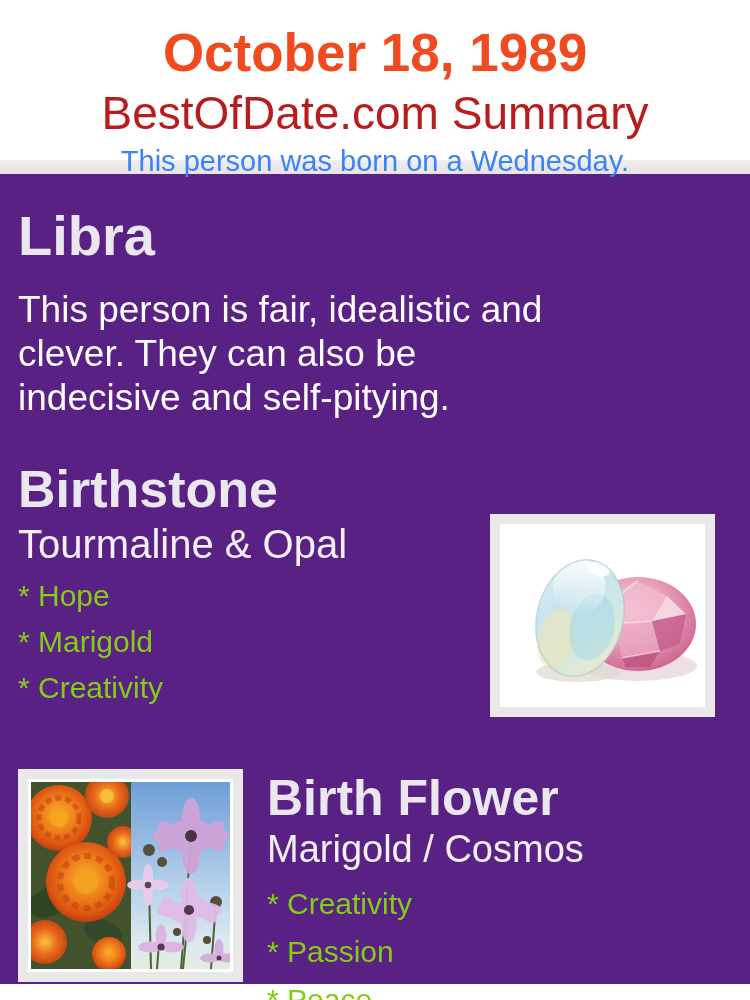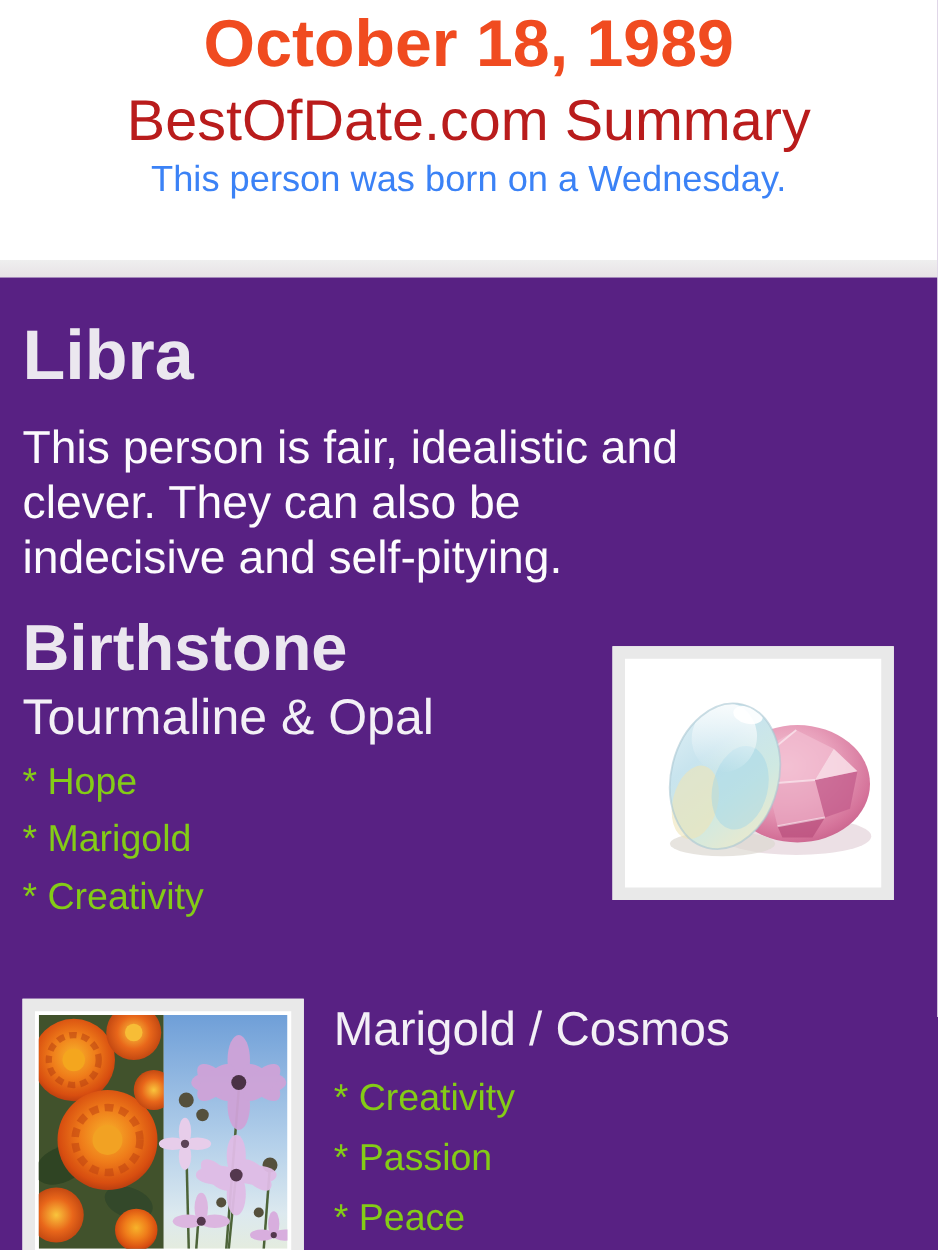--- a/index.html
+++ b/index.html
@@ -11,22 +11,22 @@
     width: 750px;
     height: 1000px;
     margin: 0 auto;
     background: #ffffff;
     overflow: hidden;
   }
 
   
   .header {
     text-align: center;
-    padding-top: 8px;
-    height: 208px;
+    padding-top: 25px;
+    height: 160px;
   }
   .date-title {
     font-size: 53px;
     font-weight: 700;
     line-height: 1.05;
     color: #f04b20;
     letter-spacing: 0px;
   }
   .site-summary {
     margin-top: 7px;
@@ -87,24 +87,24 @@
   .trait-list { margin-top: 12px; }
   .trait {
     font-size: 30px;
     line-height: 1.1;
     margin-bottom: 13px;
     color: #84cc16;
     font-weight: 400;
   }
 
   .birthstone-section {
-    margin-top: 24px;
+    margin-top: 42px;
     display: flex;
     justify-content: space-between;
-    align-items: center;
+    align-items: flex-end;
   }
 
   .flower-section {
     margin-top: 52px;
     display: flex;
     align-items: flex-start;
   }
   .flower-text { margin-left: 24px; padding-top: 2px; }
   .flower-text .section-heading { font-size: 50px; }
   .flower-text .section-names { font-size: 38px; }
@@ -296,20 +296,21 @@
               <ellipse cx="0" cy="-18" rx="9" ry="20"></ellipse>
               <ellipse cx="-18" cy="0" rx="20" ry="9"></ellipse>
               <ellipse cx="18" cy="0" rx="20" ry="9"></ellipse>
             </g>
             <circle cx="0" cy="0" r="5" fill="#54384e"></circle>
           </g>
         </svg>
       </figure>
 
       <div class="flower-text">
+        <h2 class="section-heading">Birth Flower</h2>
         <div class="section-names">Marigold / Cosmos</div>
         <div class="trait-list">
           <div class="trait">* Creativity</div>
           <div class="trait">* Passion</div>
           <div class="trait">* Peace</div>
         </div>
       </div>
     </section>
 
   </main>

